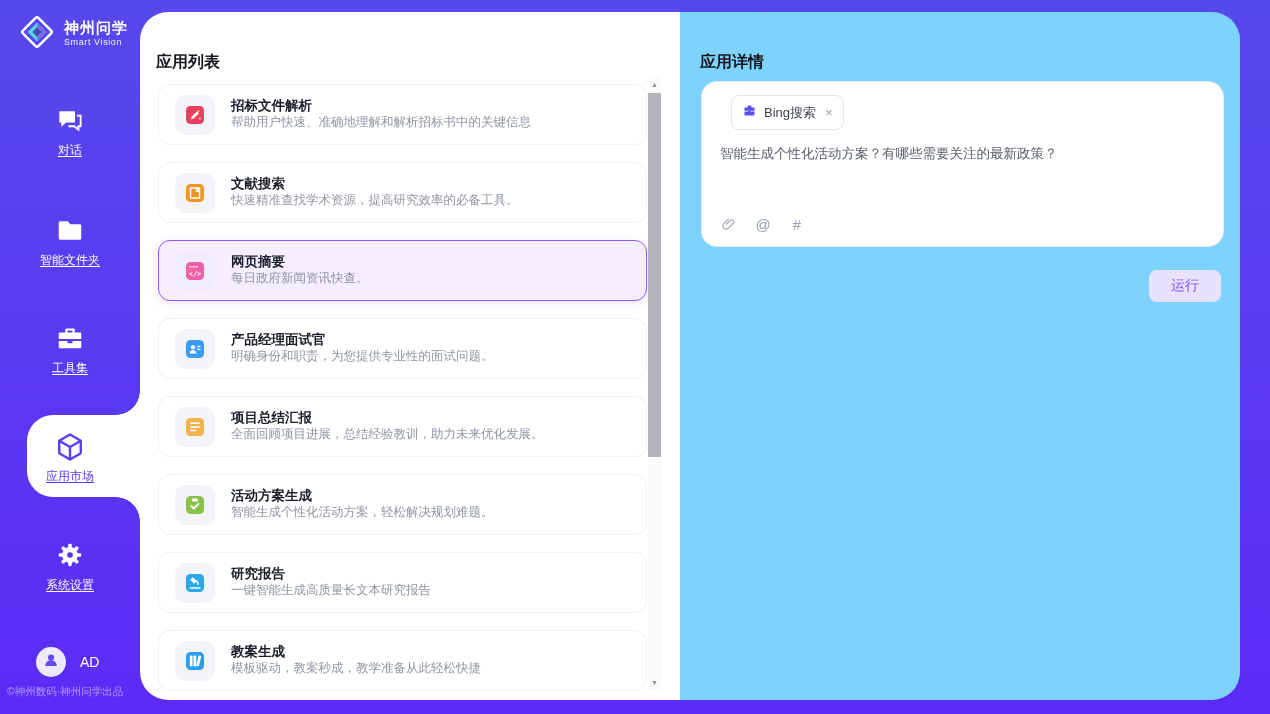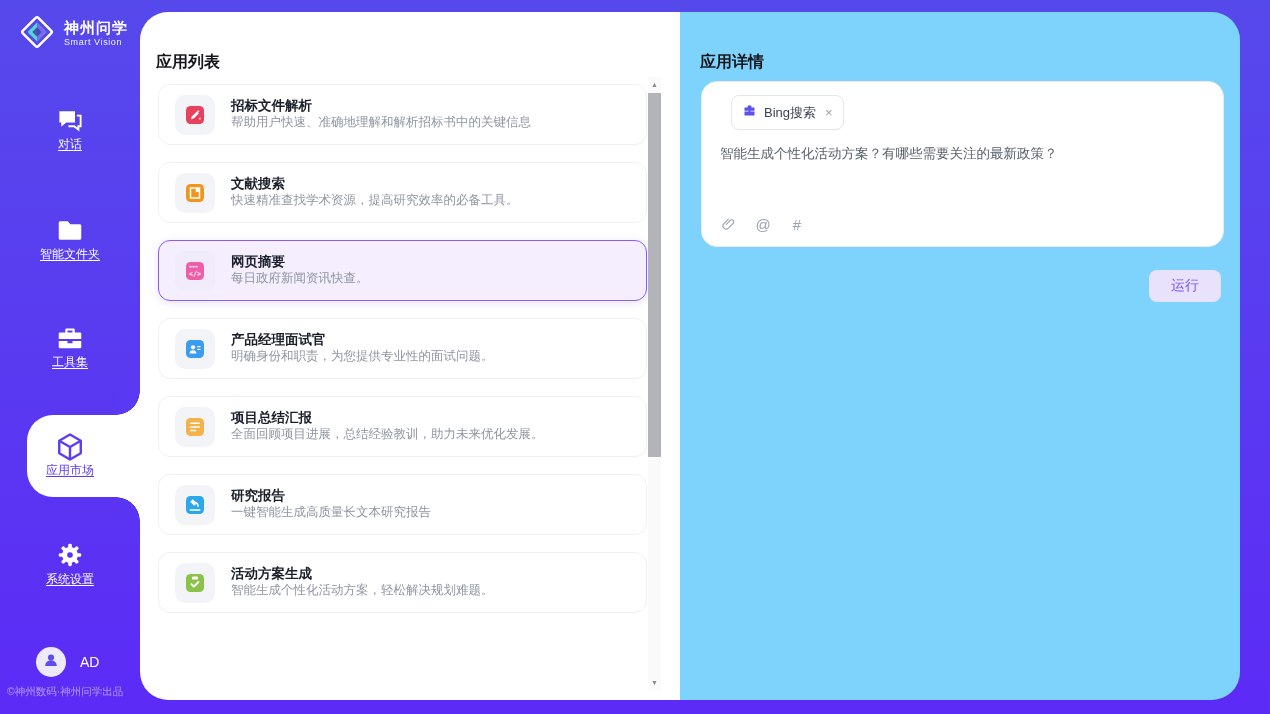--- a/index.html
+++ b/index.html
@@ -11,21 +11,21 @@
   }
   #app{position:absolute;inset:0;}
 
   
   .logo{position:absolute;left:18px;top:13px;display:flex;align-items:center;gap:8px;}
   .logo-text{display:flex;flex-direction:column;line-height:1.1;}
   .brand-name{color:#fff;font-size:15px;font-weight:bold;letter-spacing:1px;}
   .brand-sub{color:rgba(255,255,255,.92);font-size:9px;letter-spacing:.6px;margin-top:2px;}
 
   .nav-item{position:absolute;left:0;width:140px;display:flex;flex-direction:column;
-            align-items:center;cursor:pointer;z-index:3;}
+            align-items:center;gap:6px;cursor:pointer;z-index:3;}
   .nav-label{color:#fff;font-size:12px;text-decoration:underline;text-underline-offset:2px;}
   .nav-item.active .nav-label{color:#5B3DF5;}
   .nav-icon{display:grid;place-items:center;height:32px;}
 
   .active-bubble{position:absolute;left:27px;top:415px;width:113px;height:82px;
                  background:#fff;border-radius:26px 0 0 26px;z-index:2;}
   .fillet-top{position:absolute;left:116px;top:391px;width:24px;height:24px;z-index:2;
               background:radial-gradient(circle 24px at 0 0,#5939F1 0 23.5px,#fff 24px);}
   .fillet-bottom{position:absolute;left:116px;top:497px;width:24px;height:24px;z-index:2;
               background:radial-gradient(circle 24px at 0 100%,#5A34F3 0 23.5px,#fff 24px);}
@@ -245,42 +245,58 @@
               </svg>
             </span>
     <span class="app-texts">
       <div class="app-name">项目总结汇报</div>
       <div class="app-desc">全面回顾项目进展，总结经验教训，助力未来优化发展。</div>
     </span>
   </div>
           <div class="app-card">
     <span class="app-tile">
               <svg width="22" height="22" viewBox="0 0 22 22">
+                <rect x="2" y="2" width="18" height="18" rx="4.5" fill="#8BC34A"></rect>
+                <rect x="8" y="4.6" width="6" height="3" rx="1.2" fill="#fff"></rect>
+                <path d="M7.4 12.2l2.4 2.4 4.6-4.6" stroke="#fff" stroke-width="1.9" fill="none" stroke-linecap="round" stroke-linejoin="round"></path>
+              </svg>
+            </span>
+    <span class="app-texts">
+      <div class="app-name">活动方案生成</div>
+      <div class="app-desc">智能生成个性化活动方案，轻松解决规划难题。</div>
+    </span>
+  </div>
+          <div class="app-card">
+    <span class="app-tile">
+              <svg width="22" height="22" viewBox="0 0 22 22">
                 <rect x="2" y="2" width="18" height="18" rx="4.5" fill="#2BA8EC"></rect>
                 <path d="M8.8 5.2l4 4-2.6 2.6-4-4z" fill="#fff"></path>
                 <path d="M13.9 12.9a4 4 0 0 0-2.6-4.4" stroke="#fff" stroke-width="1.5" fill="none"></path>
                 <rect x="5.5" y="15.2" width="11" height="1.6" rx=".8" fill="#fff"></rect>
               </svg>
             </span>
     <span class="app-texts">
       <div class="app-name">研究报告</div>
       <div class="app-desc">一键智能生成高质量长文本研究报告</div>
     </span>
   </div>
           <div class="app-card">
     <span class="app-tile">
               <svg width="22" height="22" viewBox="0 0 22 22">
-                <rect x="2" y="2" width="18" height="18" rx="4.5" fill="#8BC34A"></rect>
-                <rect x="8" y="4.6" width="6" height="3" rx="1.2" fill="#fff"></rect>
-                <path d="M7.4 12.2l2.4 2.4 4.6-4.6" stroke="#fff" stroke-width="1.9" fill="none" stroke-linecap="round" stroke-linejoin="round"></path>
-              </svg>
-            </span>
-    <span class="app-texts">
-      <div class="app-name">活动方案生成</div>
-      <div class="app-desc">智能生成个性化活动方案，轻松解决规划难题。</div>
+                <rect x="2" y="2" width="18" height="18" rx="4.5" fill="#2B9DF0"></rect>
+                <rect x="5.8" y="5.6" width="2.7" height="10.8" rx=".7" fill="#fff"></rect>
+                <rect x="9.5" y="5.6" width="2.7" height="10.8" rx=".7" fill="#fff"></rect>
+                <g transform="rotate(14 15 11)">
+                  <rect x="13.4" y="5.6" width="2.7" height="10.8" rx=".7" fill="#fff"></rect>
+                </g>
+              </svg>
+            </span>
+    <span class="app-texts">
+      <div class="app-name">教案生成</div>
+      <div class="app-desc">模板驱动，教案秒成，教学准备从此轻松快捷</div>
     </span>
   </div>
         </div>
 
       <div class="sb-track">
         <div class="sb-btn sb-up">▲</div>
         <div class="sb-thumb"></div>
         <div class="sb-btn sb-down">▼</div>
       </div>
     </section>

